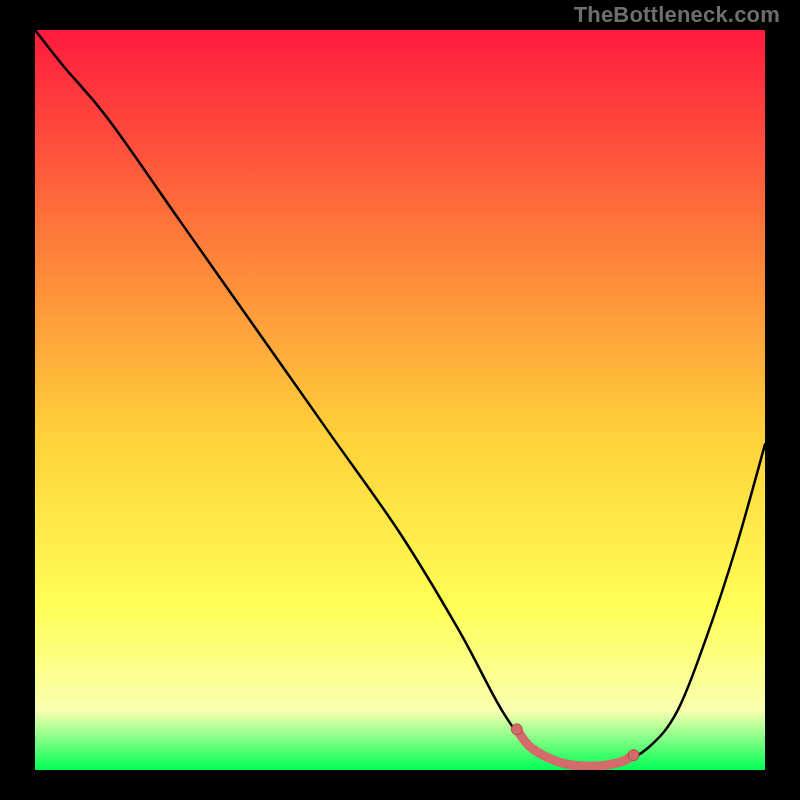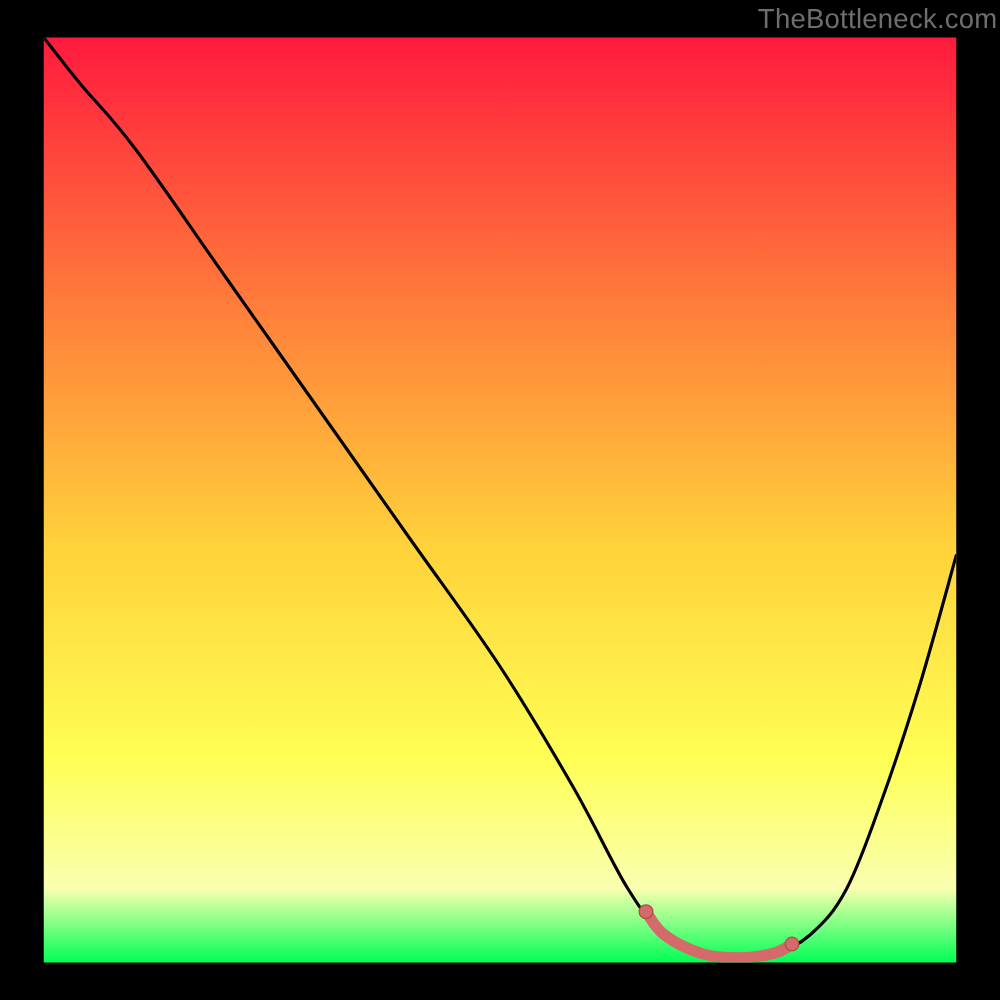--- a/index.html
+++ b/index.html
@@ -11,24 +11,24 @@
     overflow: hidden;
   }
   .stage {
     position: relative;
     width: 800px;
     height: 800px;
   }
   .watermark {
     position: absolute;
     top: 2px;
-    right: 2px;
+    right: 20px;
     font-family: Arial, Helvetica, sans-serif;
     font-size: 22px;
-    font-weight: 400;
+    font-weight: 700;
     color: #6e6e6e;
     letter-spacing: 0.2px;
     user-select: none;
   }
   svg {
     position: absolute;
     left: 0;
     top: 0;
   }
 </style>

